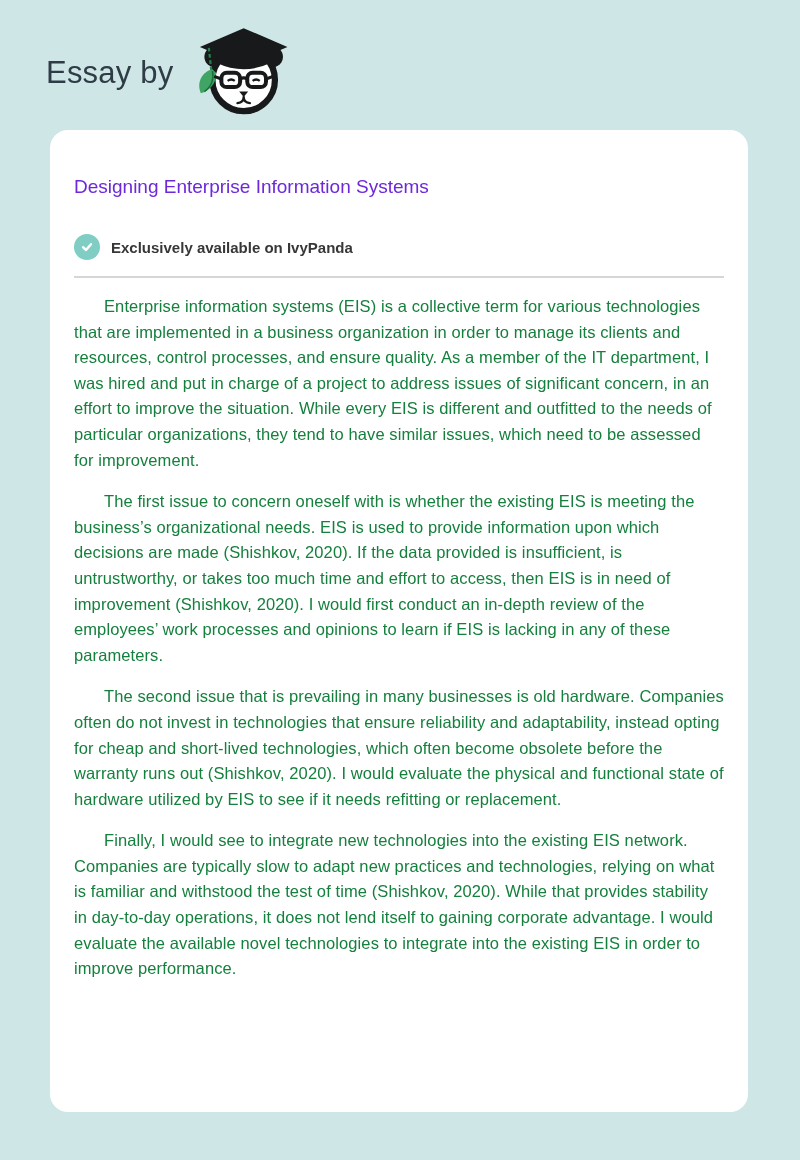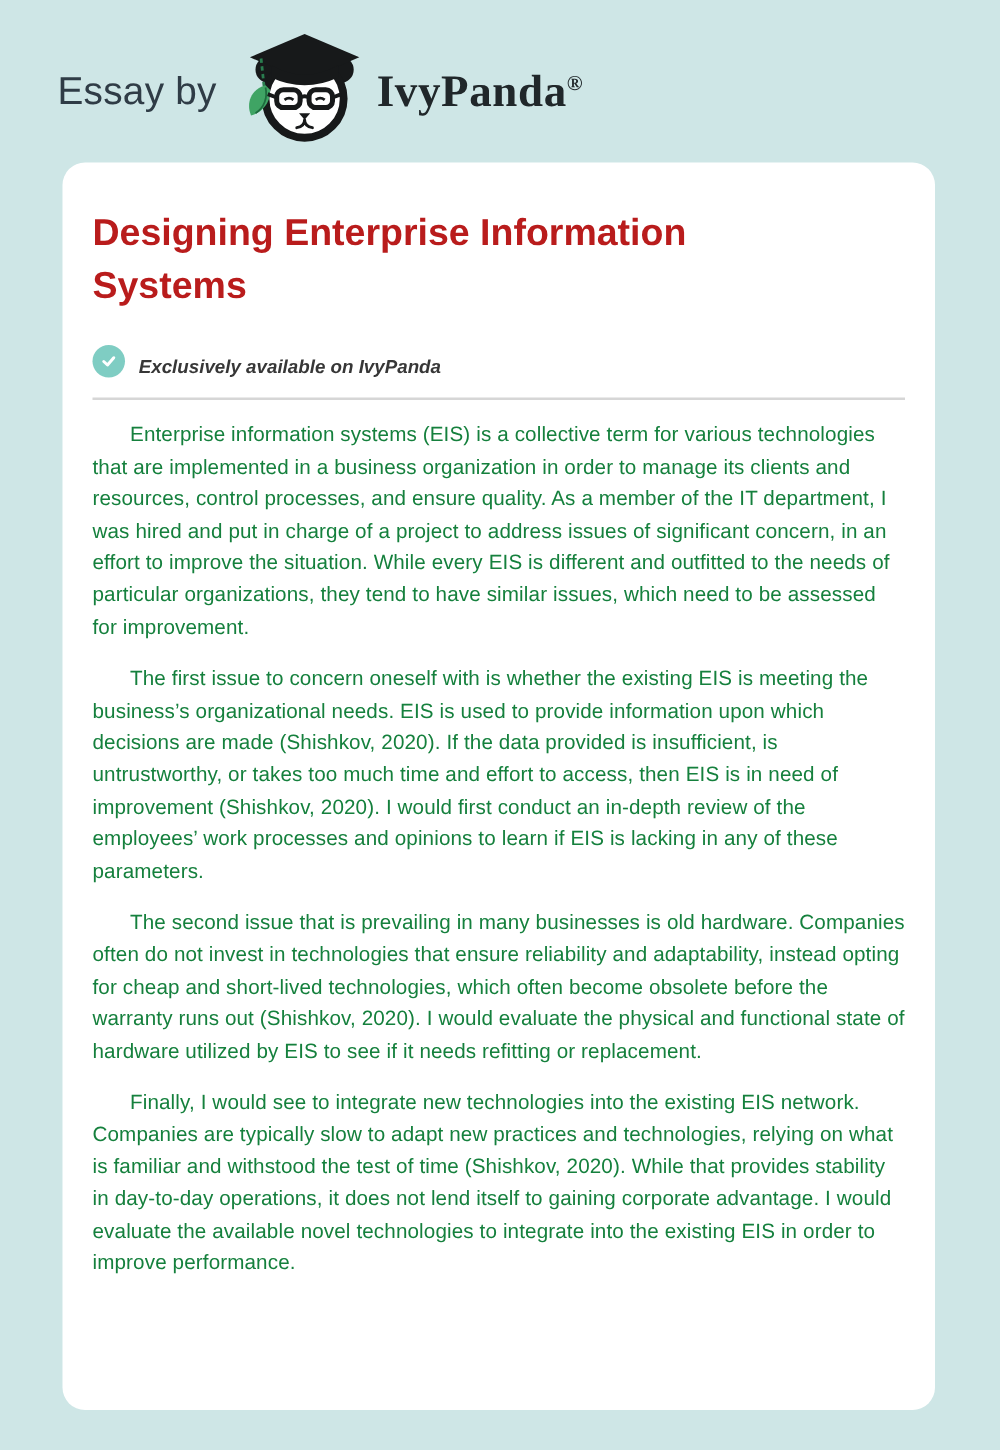--- a/index.html
+++ b/index.html
@@ -47,31 +47,30 @@
   
   .card {
     width: 698px;
     margin: 0 auto 0 50px;
     background: #ffffff;
     border-radius: 18px;
     padding: 36px 24px 104px 24px;
     min-height: 982px;
   }
   .article-title {
-    font-size: 30px;
+    font-size: 19px;
     line-height: 42px;
-    font-weight: 700;
-    color: #b91c1c;
+    font-weight: 400;
+    color: #6d28d9;
     max-width: 580px;
     margin-bottom: 26px;
   }
   .badge-row {
     display: flex;
-    align-items: flex-end;
-    font-style: italic;
+    align-items: center;
   }
   .check-circle {
     width: 26px;
     height: 26px;
     border-radius: 50%;
     background: #7fcdc3;
     display: flex;
     align-items: center;
     justify-content: center;
     margin-right: 11px;
@@ -128,21 +127,20 @@
 
           <path d="M41 61 q4 -3 8 0 M69 61 q4 -3 8 0" stroke="#17191a" stroke-width="2.5" fill="none"></path>
 
           <path d="M54 73 h10 l-5 6 z" fill="#17191a"></path>
 
           <path d="M59 79 q0 6 -7 7 M59 79 q0 6 7 7" stroke="#17191a" stroke-width="2.6" fill="none" stroke-linecap="round"></path>
         </svg>
       </span>
     </span>
 
-    <span class="brand-wordmark"><span>IvyPanda</span><sup>®</sup></span>
   </header>
 
   <main class="card">
     <h1 class="article-title">Designing Enterprise Information Systems</h1>
 
     <div class="badge-row">
       <span class="check-circle">
         <svg width="14" height="14" viewBox="0 0 14 14">
           <path d="M3 7.2 L6 10 L11 4.2" stroke="#ffffff" stroke-width="2.4" fill="none" stroke-linecap="round" stroke-linejoin="round"></path>
         </svg>

